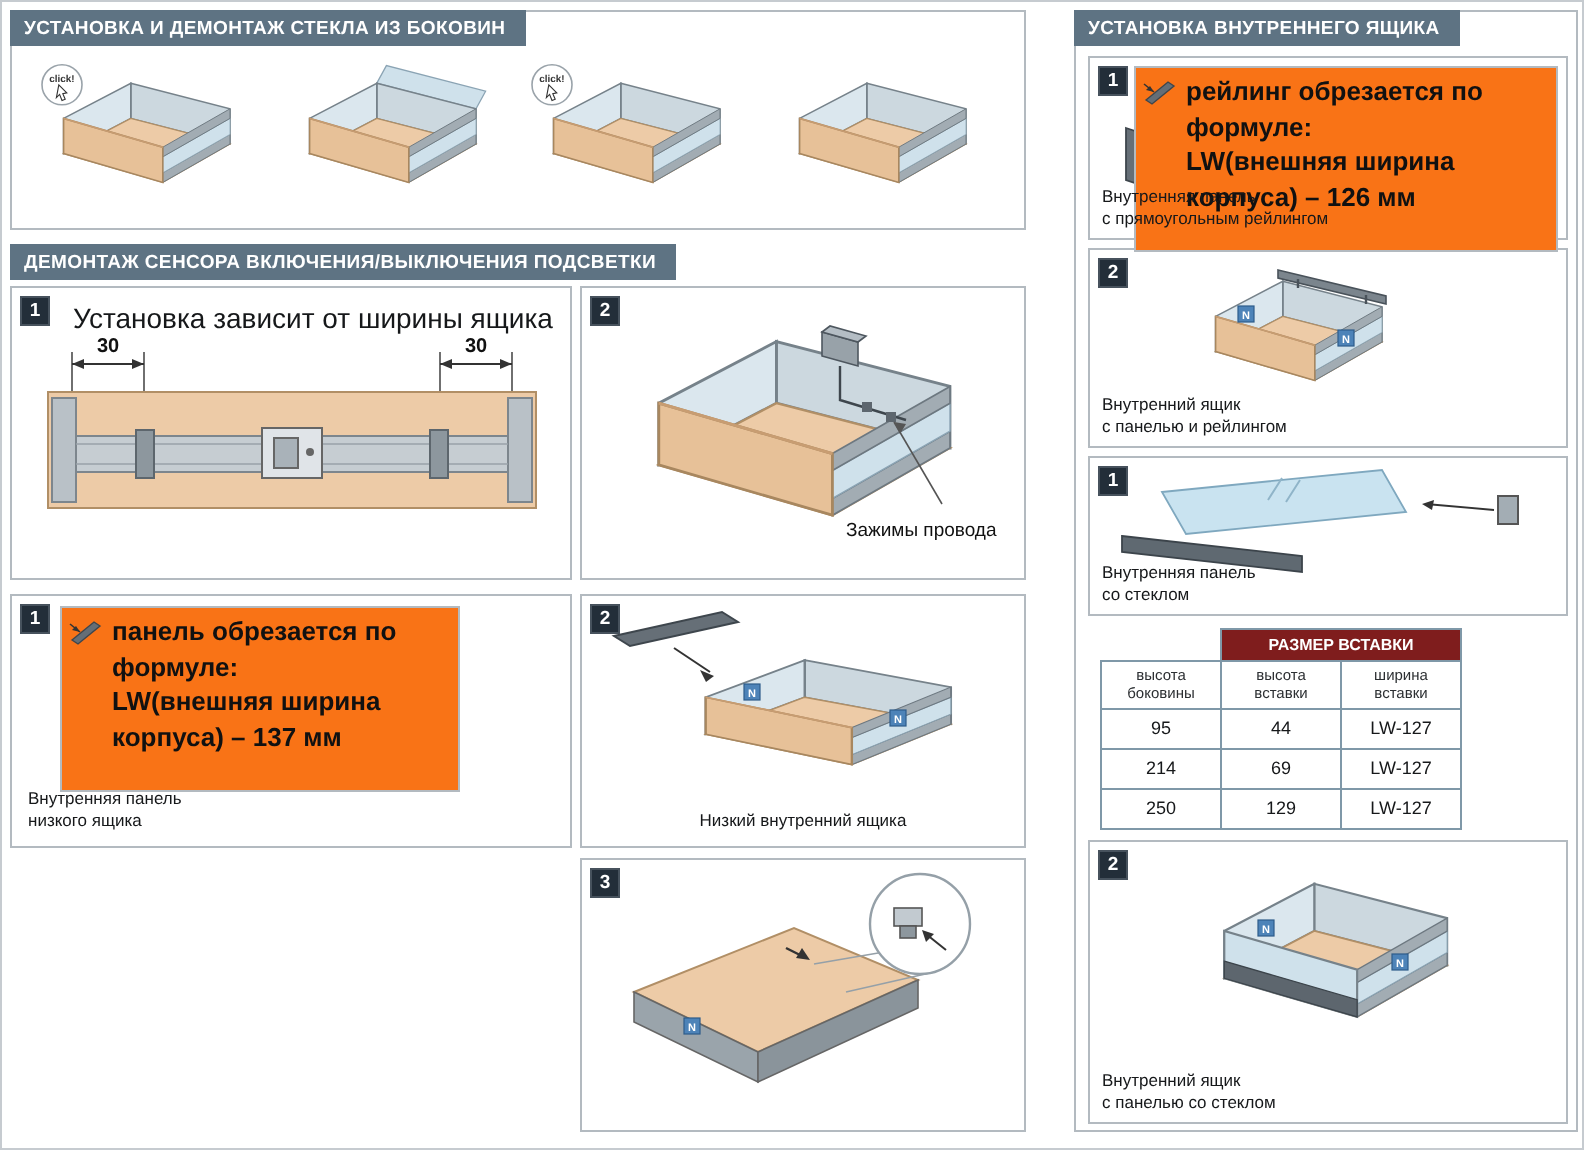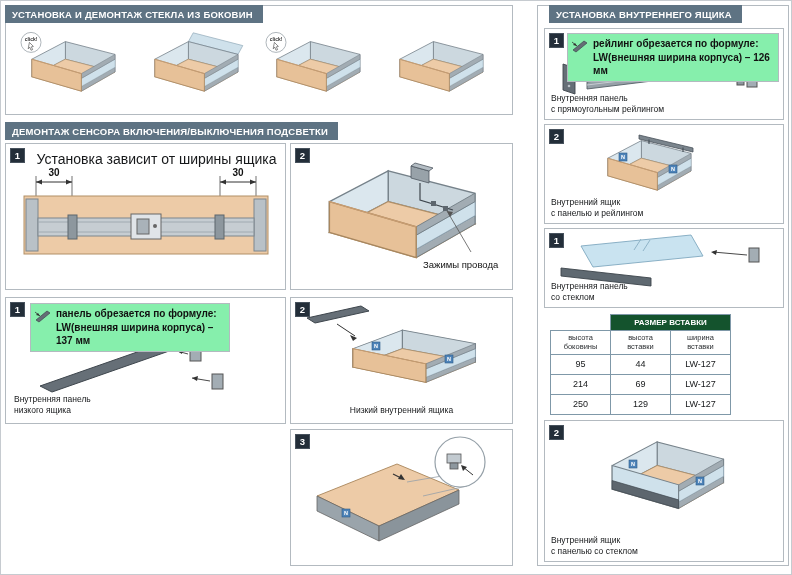--- a/index.html
+++ b/index.html
@@ -4,42 +4,42 @@
 <style>
   * { margin:0; padding:0; box-sizing:border-box; }
   html,body { background:#e9e9e9; }
   body { font-family:"Liberation Sans", sans-serif; }
   .page { position:relative; width:792px; height:575px; background:#ffffff; border:1px solid #c6cbd0; overflow:hidden; margin:0 auto; }
   .bar { position:absolute; background:#5e7383; color:#fff; font-weight:bold; font-size:9.5px; padding:4px 10px 3px 7px; letter-spacing:.2px; white-space:nowrap; z-index:3; }
   .stepbox { position:absolute; background:#fff; border:1px solid #b3bac0; }
   .badge { position:absolute; top:4px; left:4px; width:15px; height:15px; background:#232e39; color:#fff;
            font-weight:bold; font-size:9.5px; line-height:14px; text-align:center; border:1px solid #47525d; z-index:2; }
   .caption { position:absolute; font-size:8.5px; line-height:1.3; color:#16181a; white-space:pre-line; z-index:2; }
-  .formula { position:absolute; border:1px solid #b3bac0; background:#86efac; font-size:10px; font-weight:bold;
-             line-height:1.35; padding:3px 4px 3px 25px; color:#111; z-index:2; }
+  .formula { position:absolute; border:1px solid #b3bac0; background:#f97316; font-size:13px; font-weight:bold;
+             line-height:1.35; padding:3px 4px 18px 25px; color:#111; z-index:2; }
   .formula .icon { position:absolute; left:3px; top:4px; }
   .ill { position:absolute; z-index:1; }
   .drawer-row { position:absolute; left:2px; top:20px; width:502px; height:88px; display:flex;
                 justify-content:space-evenly; align-items:center; }
   #sec-glass   { left:4px;   top:4px;   width:508px; height:110px; }
   #sensor-s1   { left:4px;   top:142px; width:281px; height:147px; }
   #sensor-s2   { left:289px; top:142px; width:223px; height:147px; }
   #panel-s1    { left:4px;   top:296px; width:281px; height:127px; }
   #low-s2      { left:289px; top:296px; width:223px; height:127px; }
   #clip-s3     { left:289px; top:428px; width:223px; height:137px; }
   #right-col   { left:536px; top:4px;   width:252px; height:561px; }
   #r-s1 { left:6px; top:22px;  width:240px; height:92px; }
   #r-s2 { left:6px; top:118px; width:240px; height:100px; }
   #r-s3 { left:6px; top:222px; width:240px; height:80px; }
   #r-s4 { left:6px; top:414px; width:240px; height:142px; }
   #sensor-note { position:absolute; top:7px; left:28px; right:6px; text-align:center; font-size:14px; color:#16181a; }
   #insert-table { position:absolute; left:12px; top:308px; border-collapse:collapse; background:#fff; z-index:2; }
   #insert-table th, #insert-table td { border:1px solid #7f98a8; }
   #insert-table th.corner { border:none; background:transparent; }
-  .table-title { background:#14532d; color:#fff; font-size:8px; font-weight:bold; padding:3px 2px; text-align:center; }
+  .table-title { background:#7f1d1d; color:#fff; font-size:8px; font-weight:bold; padding:3px 2px; text-align:center; }
   .colhead { font-size:7.5px; font-weight:normal; color:#2c2f32; padding:2px 3px; white-space:pre-line; text-align:center; line-height:1.25; }
   #insert-table td { font-size:9px; color:#16181a; text-align:center; height:20px; width:60px; }
 </style>
 </head>
 <body>
 
 <div class="page">
 
   <svg width="0" height="0" style="position:absolute" aria-hidden="true">
     <defs>
@@ -194,21 +194,21 @@
       <rect x="150" y="20" width="14" height="9" fill="#c2cad0" stroke="#555" stroke-width="0.8"></rect>
       <rect x="153" y="29" width="8" height="6" fill="#8d979e" stroke="#555" stroke-width="0.8"></rect>
       <line x1="176" y1="41" x2="166" y2="33" stroke="#333" stroke-width="1"></line>
       <polygon points="164,31 170,33 166,37" fill="#333"></polygon>
       <line x1="96" y1="40" x2="106" y2="45" stroke="#333" stroke-width="1.2"></line>
       <polygon points="108,46 101,45 104,40" fill="#333"></polygon>
     </svg>
   </div>
 
   <section class="stepbox" id="right-col">
-    <div class="bar" style="top:-1px;left:-1px;margin-left:12px;">УСТАНОВКА ВНУТРЕННЕГО ЯЩИКА</div>
+    <div class="bar" style="top:-1px;left:-1px;">УСТАНОВКА ВНУТРЕННЕГО ЯЩИКА</div>
 
     <div class="stepbox" id="r-s1">
       <div class="badge">1</div>
       <div class="formula" style="left:22px;top:4px;width:212px;">
         <svg class="icon" width="18" height="16" viewBox="0 0 18 16">
           <polygon points="2,12 13,3 16,5 5,14" fill="#656e76" stroke="#3e464d" stroke-width="0.7"></polygon>
           <line x1="1" y1="4" x2="6" y2="8" stroke="#333" stroke-width="0.8"></line>
           <polygon points="6,8 2,7 4,5" fill="#333"></polygon>
         </svg>
         <div>рейлинг обрезается по формуле:</div>

